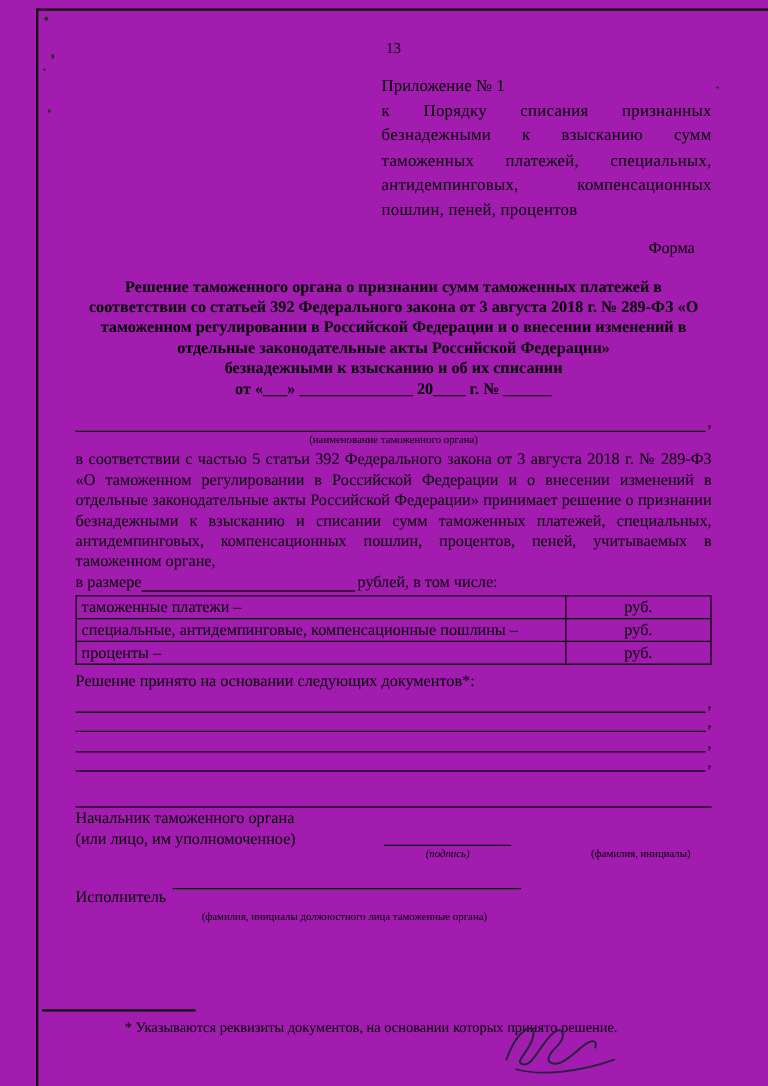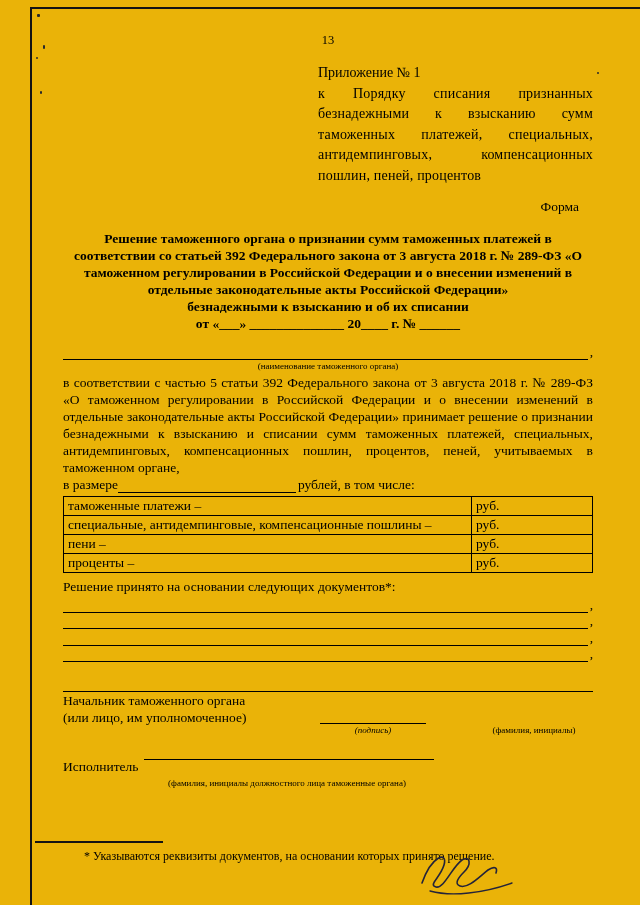--- a/index.html
+++ b/index.html
@@ -1,17 +1,17 @@
 <!DOCTYPE html>
 <html><head>
 <meta charset="utf-8">
 <style>
   html, body { margin:0; padding:0; background:#ffffff; }
   .sheet {
-    position:relative; width:640px; height:905px; background:#eab308; color:#000;
+    position:relative; width:640px; height:905px; background:#a21caf; color:#000;
     font-family:"Liberation Serif","DejaVu Serif",serif; font-size:13.5px; overflow:hidden;
   }
   
   .scan-top  { position:absolute; top:7px; left:30px; right:0; height:2px; background:#141414; }
   .scan-left { position:absolute; top:7px; bottom:0; left:30px; width:2px; background:#141414; }
   .speck { position:absolute; background:#2a2a2a; border-radius:1px; }
 
   .content { position:absolute; left:63px; top:0; width:530px; }
 
   .page-number { margin-top:33px; text-align:center; font-size:12.5px; }
@@ -32,42 +32,42 @@
   .caption { font-size:9px; text-align:center; margin-top:1px; }
 
   .body-par { margin-top:3px; text-align:justify; line-height:17px; }
 
   .size-line { display:flex; align-items:flex-end; height:17px; line-height:17px;text-align:right; }
   .size-line .fill { width:178px; }
   .size-line .suffix { padding-left:2px; }
 
   table.amounts { width:100%; border-collapse:collapse; margin-top:3px; }
   table.amounts td { border:1.4px solid #000; height:18px; padding:0 4px; }
-  table.amounts td.unit { width:112px; text-align:left; }
+  table.amounts td.unit { width:112px; text-align:center; }
 
   .basis-label { margin-top:5px; line-height:18px; }
 
   .blank-line { display:flex; align-items:flex-end; height:16.5px; }
   .blank-line .fill { flex:1; }
   .blank-line .comma { padding-left:2px; }
   .blank-line.solo { margin-top:13px; }
 
   .sig-row { display:flex; align-items:flex-start; }
   .sig-left { width:257px; line-height:17px; }
   .sig-col { display:flex; flex-direction:column; }
   .sig-col .line { height:31px; border-bottom:1.4px solid #000; }
   .sig-col-sign { width:106px;font-style:italic; }
   .sig-col-name { width:118px; margin-left:49px;align-items:center; }
 
   .exec-row { display:flex; align-items:flex-start; margin-top:24px; height:18px; }
   .exec-row .fill { width:290px; margin-left:5px; }
   .exec-caption { width:290px; margin-left:79px; font-size:9px; text-align:center; margin-top:1px; }
 
   .footnote-rule { position:absolute; left:35px; top:841px; width:128px; height:2px; background:#141414; }
-  .footnote { position:absolute; left:84px; top:849px; width:470px; font-size:12px; }
+  .footnote { position:absolute; left:104px; top:849px; width:470px; font-size:12px; }
 
   .signature { position:absolute; left:412px; top:845px; }
 </style>
 </head>
 <body>
 
 <div class="sheet">
 
   <div class="scan-top"></div>
   <div class="scan-left"></div>
@@ -109,24 +109,20 @@
     </div>
 
     <table class="amounts">
       <tbody>
         <tr>
           <td>таможенные платежи –</td>
           <td class="unit">руб.</td>
         </tr>
         <tr>
           <td>специальные, антидемпинговые, компенсационные пошлины –</td>
-          <td class="unit">руб.</td>
-        </tr>
-        <tr>
-          <td>пени –</td>
           <td class="unit">руб.</td>
         </tr>
         <tr>
           <td>проценты –</td>
           <td class="unit">руб.</td>
         </tr>
       </tbody>
     </table>
 
     <div class="basis-label">Решение принято на основании следующих документов*:</div>

